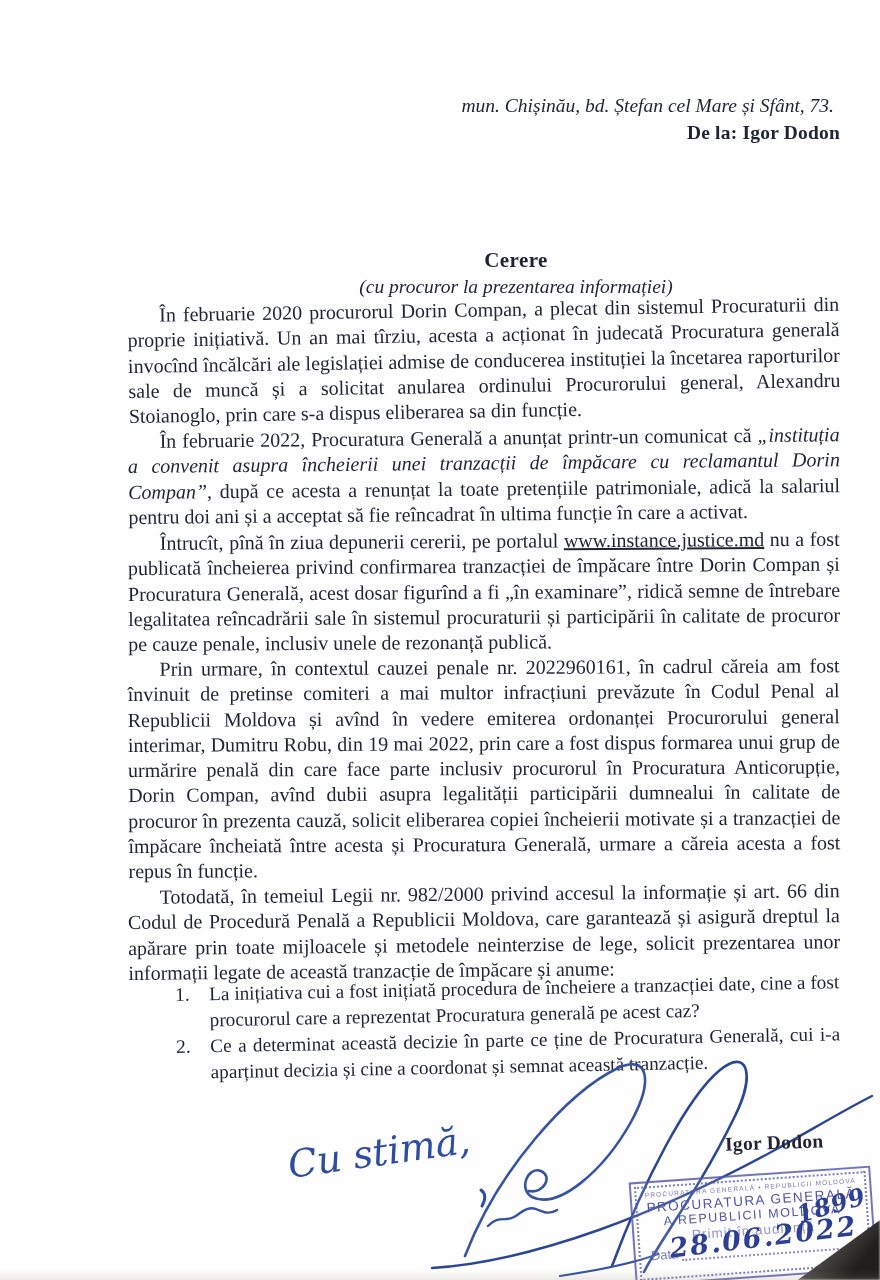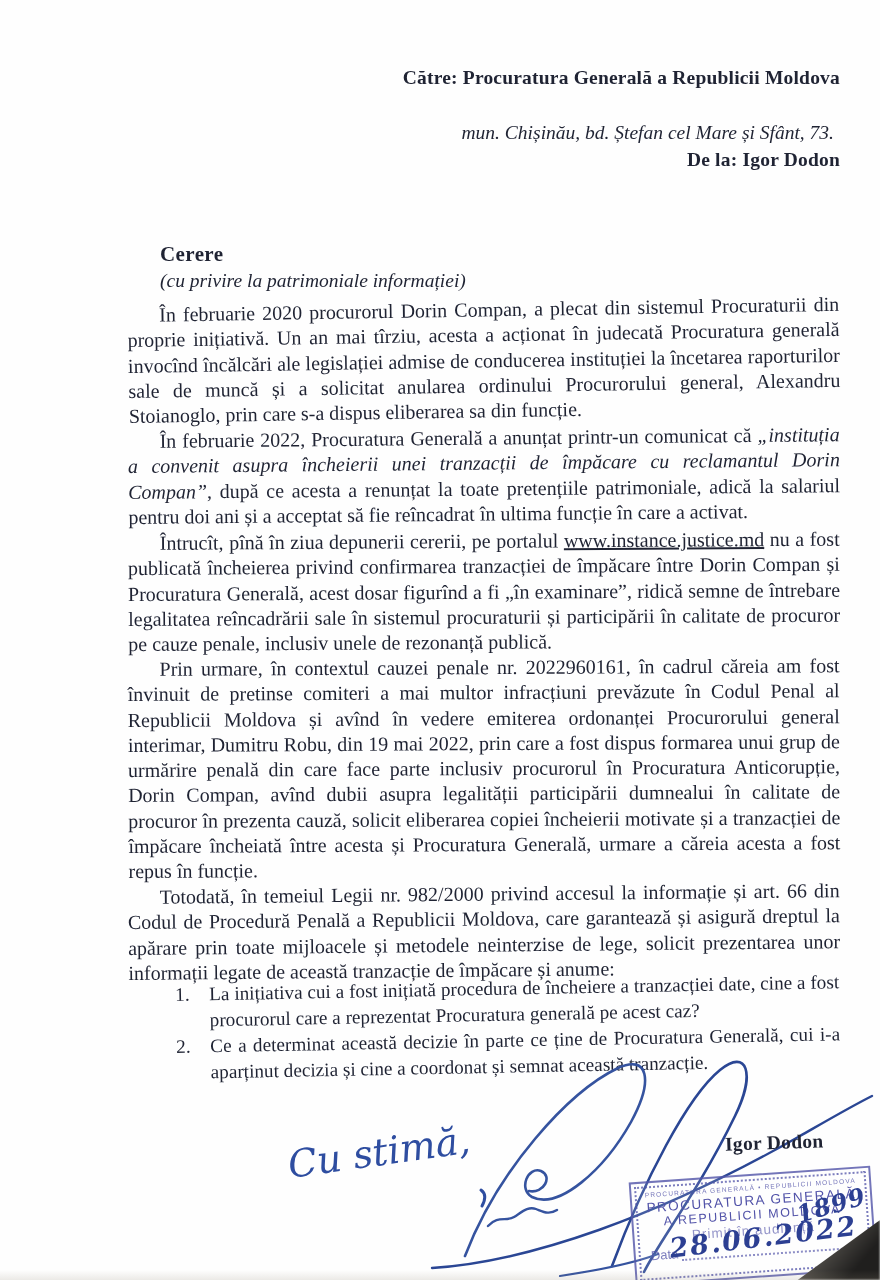--- a/index.html
+++ b/index.html
@@ -5,21 +5,21 @@
   html,body{margin:0;padding:0;}
   body{width:880px;height:1280px;background:#e8e8e8;font-family:"Liberation Serif","DejaVu Serif",serif;}
   .page{position:relative;width:880px;height:1280px;background:#fefefe;overflow:hidden;color:#1f2333;}
 
   
   .letter-header{position:absolute;top:64px;right:40px;text-align:right;font-size:19.5px;line-height:27px;}
   .hdr-bold{font-weight:bold;letter-spacing:.2px;}
   .hdr-italic{font-style:italic;padding-right:6px;margin-top:28px;}
 
   
-  .title-block{position:absolute;top:242px;left:160px;width:712px;}
+  .title-block{position:absolute;top:248px;left:160px;width:712px;text-align:center;}
   .doc-title{font-weight:bold;font-size:21px;letter-spacing:.4px;}
   .doc-subtitle{font-style:italic;font-size:19.5px;margin-top:3px;}
 
   
   .doc-body{position:absolute;top:303px;left:128px;width:712px;font-size:20px;line-height:25.3px;text-align:justify;}
   .doc-body p{margin:0;text-indent:32px;transform-origin:left center;}
   .doc-body p:nth-child(1){transform:rotate(-0.9deg);}
   .doc-body p:nth-child(2){transform:rotate(-0.55deg);}
   .doc-body p:nth-child(3){transform:rotate(-0.35deg);}
   .doc-body p:nth-child(4){transform:rotate(-0.3deg);}
@@ -61,28 +61,27 @@
     clip-path:polygon(100% 0,100% 100%,2% 100%);filter:blur(1.1px);}
   .bottom-edge{position:absolute;left:0;bottom:0;width:100%;height:10px;
     background:linear-gradient(to bottom,rgba(0,0,0,0),rgba(150,140,120,.18));}
 </style>
 </head>
 <body>
 
 <div class="page">
 
   <div class="letter-header">
-    <div class="hdr-bold">Către: Procuratura Generală a Republicii Moldova</div>
     <div class="hdr-italic">mun. Chișinău, bd. Ștefan cel Mare și Sfânt, 73.</div>
     <div class="hdr-bold">De la: Igor Dodon</div>
   </div>
 
   <div class="title-block">
     <div class="doc-title">Cerere</div>
-    <div class="doc-subtitle">(cu privire la patrimoniale informației)</div>
+    <div class="doc-subtitle">(cu procuror la prezentarea informației)</div>
   </div>
 
   <div class="doc-body" id="paragraphs">
       <p><span>În februarie 2020 procurorul Dorin Compan, a plecat din sistemul Procuraturii din proprie inițiativă. Un an mai tîrziu, acesta a acționat în judecată Procuratura generală invocînd încălcări ale legislației admise de conducerea instituției la încetarea raporturilor sale de muncă și a solicitat anularea ordinului Procurorului general, Alexandru Stoianoglo, prin care s-a dispus eliberarea sa din funcție.</span></p>
       <p><span>În februarie 2022, Procuratura Generală a anunțat printr-un comunicat că </span><span class="italic">„instituția a convenit asupra încheierii unei tranzacții de împăcare cu reclamantul Dorin Compan”</span><span>, după ce acesta a renunțat la toate pretențiile patrimoniale, adică la salariul pentru doi ani și a acceptat să fie reîncadrat în ultima funcție în care a activat.</span></p>
       <p><span>Întrucît, pînă în ziua depunerii cererii, pe portalul </span><span class="underline">www.instance.justice.md</span><span> nu a fost publicată încheierea privind confirmarea tranzacției de împăcare între Dorin Compan și  Procuratura Generală, acest dosar figurînd a fi „în examinare”, ridică semne de întrebare legalitatea reîncadrării sale în sistemul procuraturii și participării în calitate de procuror pe cauze penale, inclusiv unele de rezonanță publică.</span></p>
       <p><span>Prin urmare, în contextul cauzei penale nr. 2022960161, în cadrul căreia am fost învinuit de pretinse comiteri a mai multor infracțiuni prevăzute în Codul Penal al Republicii Moldova și avînd în vedere emiterea ordonanței Procurorului general interimar, Dumitru Robu, din 19 mai 2022, prin care a fost dispus formarea unui grup de urmărire penală din care face parte inclusiv procurorul în Procuratura Anticorupție, Dorin Compan, avînd dubii asupra legalității participării dumnealui în calitate de procuror în prezenta cauză, solicit eliberarea copiei încheierii motivate și a tranzacției de împăcare încheiată între acesta și  Procuratura Generală, urmare a căreia acesta a fost repus în funcție.</span></p>
       <p><span>Totodată, în temeiul Legii nr. 982/2000 privind accesul la informație și art. 66 din Codul de Procedură Penală a Republicii Moldova, care garantează și asigură dreptul la apărare prin toate mijloacele și metodele neinterzise de lege, solicit prezentarea unor informații legate de această tranzacție de împăcare și anume:</span></p>
     </div>
 

